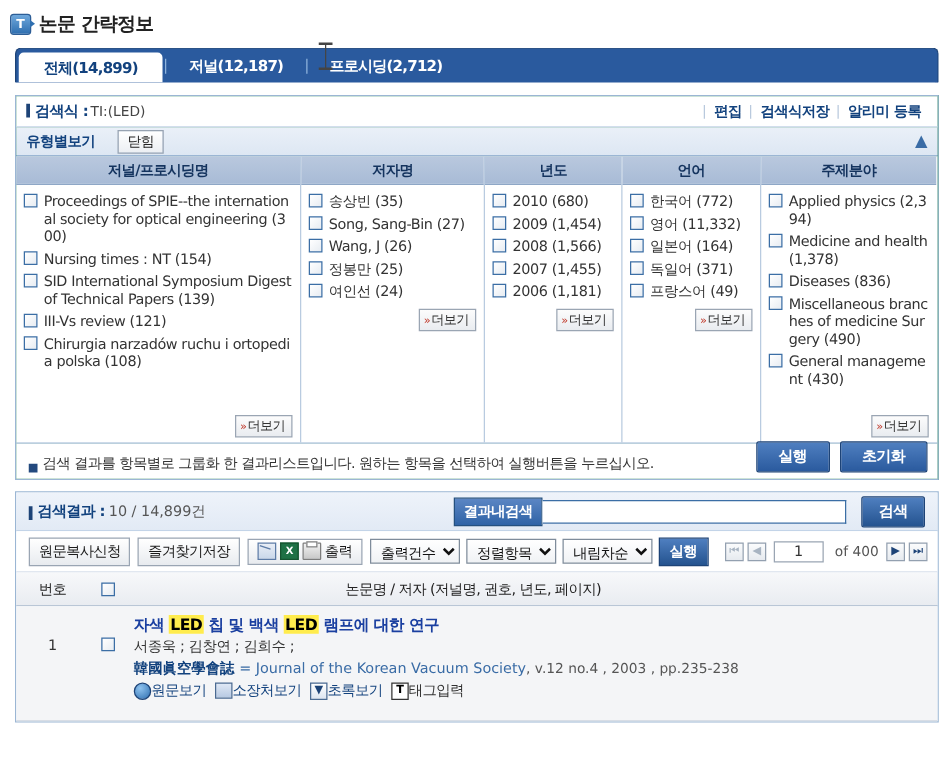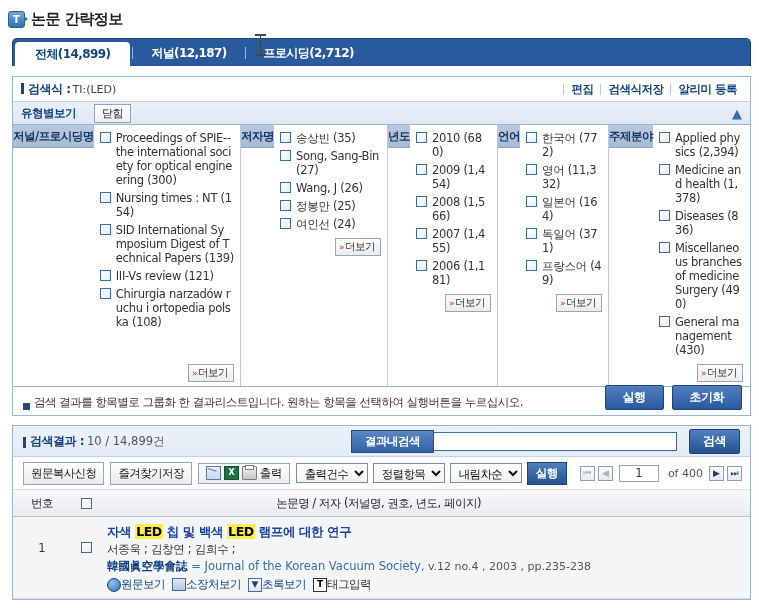--- a/index.html
+++ b/index.html
@@ -225,21 +225,21 @@
   
   .facet-table {
     display: flex;
     border-bottom: 1px solid #9bb6d4;
     background: #ffffff;
   }
   .facet-col {
     border-right: 1px solid #b9cbe0;
     box-sizing: border-box;
     display: flex;
-    flex-direction: row;
+    flex-direction: column;
   }
   .facet-col:last-child { border-right: none; }
   .facet-col.c0 { width: 228px; }
   .facet-col.c1 { width: 147px; }
   .facet-col.c2 { width: 110px; }
   .facet-col.c3 { width: 111px; }
   .facet-col.c4 { width: 140px; }
 
   .facet-head {
     height: 22px;
@@ -365,21 +365,21 @@
     display: flex;
     align-items: center;
     gap: 0;
   }
   .btn-tag-blue {
     background: linear-gradient(#5b86c4, #2f63a6);
     border: 1px solid #24507f;
     color: #fff;
     font-size: 11.5px;
     font-weight: bold;
-    padding: 3px 13px;
+    padding: 3px 7px;
     cursor: pointer;
     letter-spacing: -0.5px;
   }
   .inres-input {
     width: 243px;
     height: 19px;
     border: 1px solid #3b6ea5;
     border-left: none;
     font-size: 11px;
     padding: 0 4px;
@@ -519,21 +519,21 @@
     display: flex;
     background: #f4f5f7;
     min-height: 68px;
     border-bottom: 1px solid #d8dde5;
   }
   .td-no {
     width: 58px; text-align: center; font-size: 11.5px;
     color: #333; padding-top: 24px; box-sizing: border-box;
   }
   .td-cb { width: 36px; display: flex; justify-content: center; padding-top: 24px; }
-  .td-main { flex: 1; padding: 6px 8px 6px 0; }
+  .td-main { flex: 1; padding: 6px 8px 16px 0; }
   .rec-title {
     font-size: 12.5px; color: #1a3fa0; font-weight: bold;
     letter-spacing: -0.4px; cursor: pointer; line-height: 17px;
   }
   .hl { background: #ffec4d; color: #000; padding: 0 1px; }
   .rec-authors {
     font-size: 11.5px; color: #333; margin-top: 2px;
     letter-spacing: -0.3px; line-height: 15px;
   }
   .rec-source { margin-top: 2px; line-height: 15px; }

